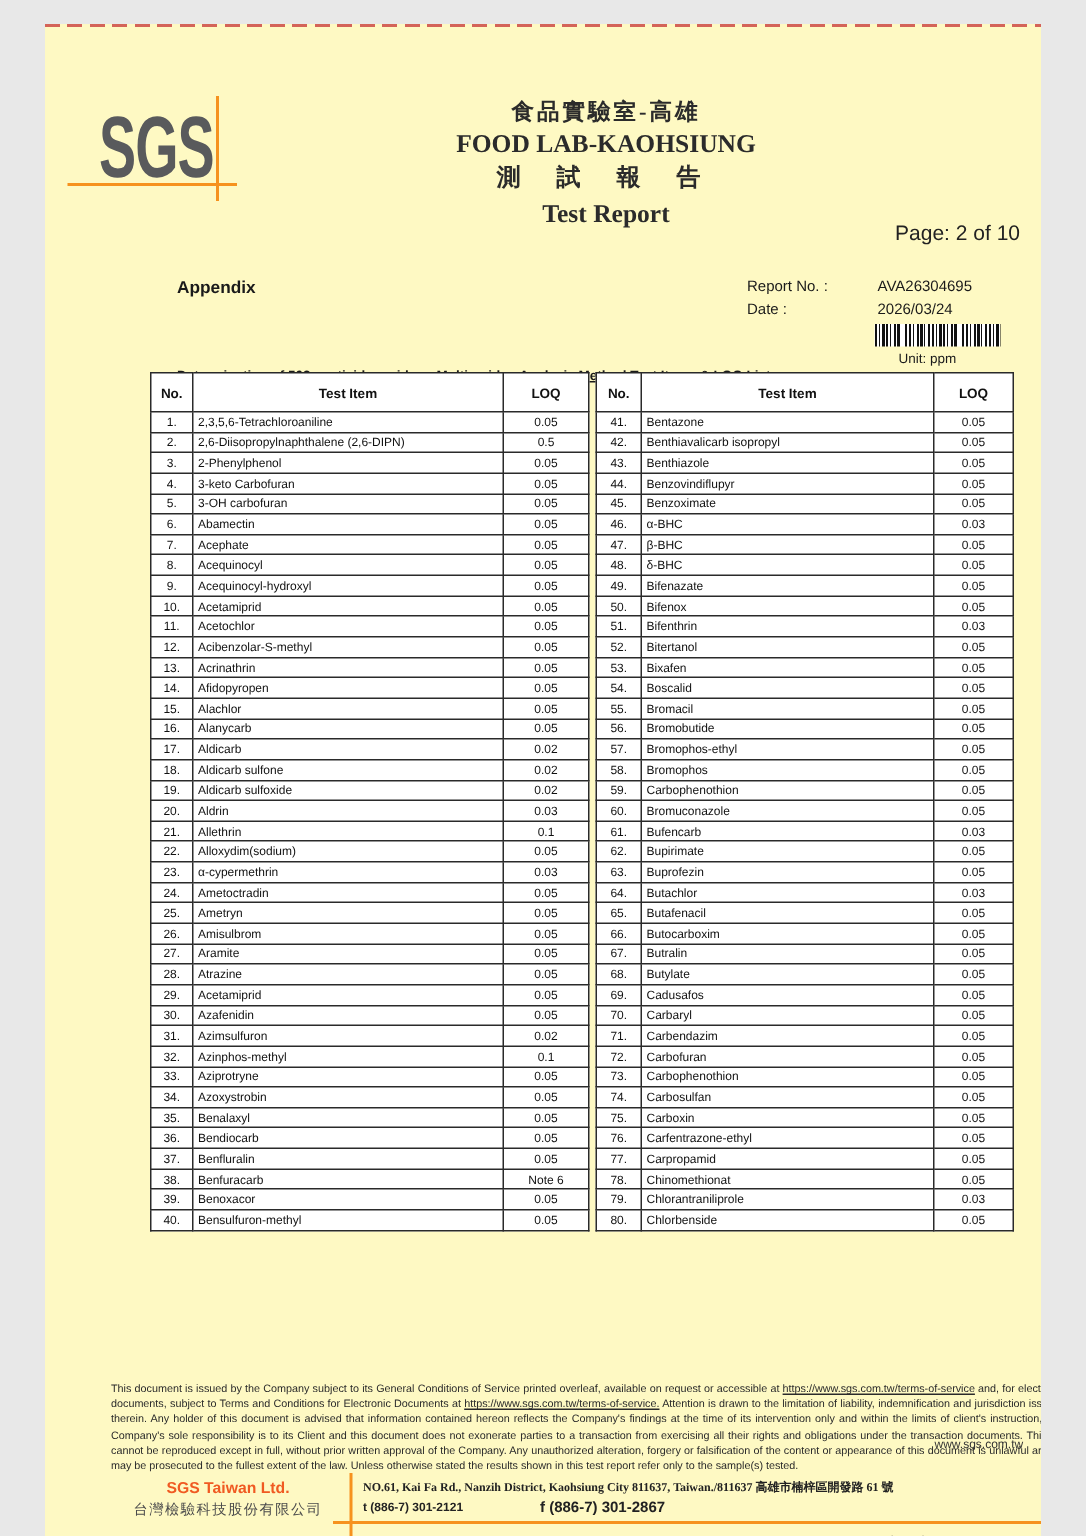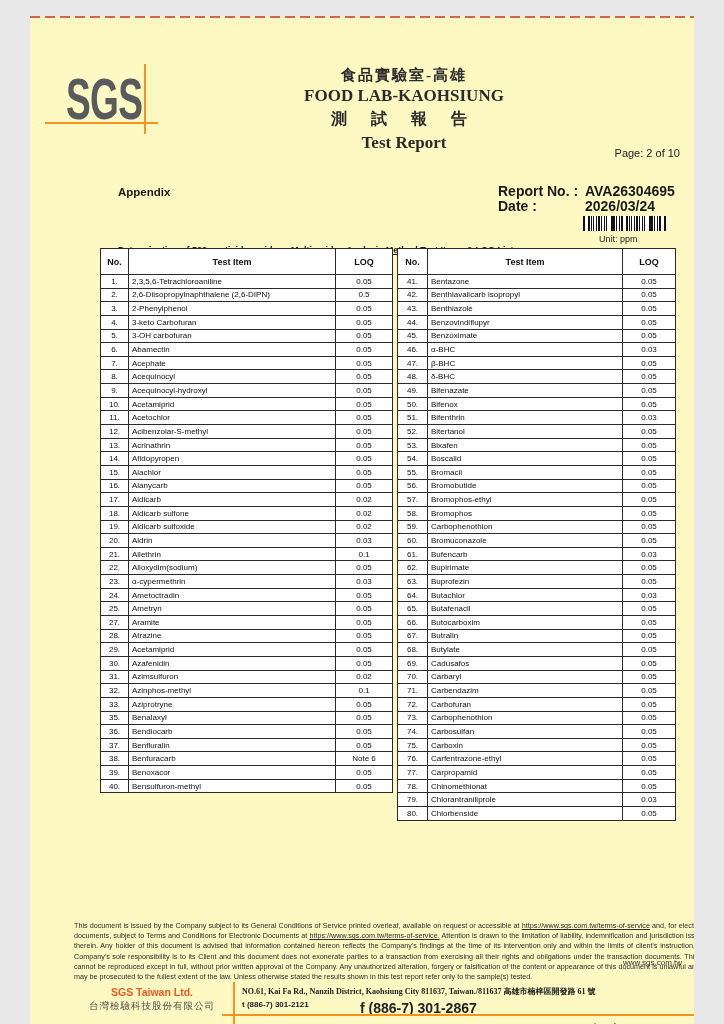--- a/index.html
+++ b/index.html
@@ -21,24 +21,24 @@
   .logo-vline { position:absolute; left:114px; top:48px; width:2px; height:70px; background:#F6921E; }
   .logo-hline { position:absolute; left:15px; top:106px; width:113px; height:2px; background:#F6921E; }
 
   
   .titles { position:absolute; left:104px; top:50px; width:540px; text-align:center;
     font-family:"Liberation Serif", serif; font-weight:bold; color:#2b2b2b; }
   .t-zh1 { font-size:15px; letter-spacing:2px; line-height:18px; }
   .t-en1 { font-size:17px; line-height:24px; }
   .t-zh2 { font-size:16px; letter-spacing:10px; line-height:22px; }
   .t-en2 { font-size:17px; line-height:25px; }
-  .pageno { position:absolute; right:14px; top:131px; font-size:11px; color:#222; }
+  .pageno { position:absolute; right:14px; top:131px; font-size:14px; color:#222; }
 
   .appendix { position:absolute; left:88px; top:170px; font-size:11.5px; font-weight:bold; }
-  .meta { position:absolute; left:468px; top:168px; font-size:14px; font-weight:bold; }
+  .meta { position:absolute; left:468px; top:168px; font-size:10px; font-weight:normal; }
   .meta-row { display:flex; line-height:15px; }
   .meta-label { width:87px; }
   .barcode { position:absolute; left:553px; top:200px; width:84px; height:15px;
     background:repeating-linear-gradient(90deg,#111 0 1.6px,#fff 1.6px 2.8px,#111 2.8px 3.4px,#fff 3.4px 5.3px,#111 5.3px 6.7px,#fff 6.7px 7.6px); }
   .unit { position:absolute; left:569px; top:218px; font-size:9px; }
   .tbl-title { position:absolute; left:88px; top:229px; font-size:9px; font-weight:bold; text-decoration:underline; }
 
   
   .data-table { position:absolute; top:232px; border-collapse:collapse; table-layout:fixed;
     font-size:8px; color:#111; background:#fff; border:1.5px solid #222; }
@@ -56,21 +56,21 @@
   .legal { position:absolute; left:44px; top:905px; width:658px; font-size:7.2px;
     line-height:1.42; text-align:justify; color:#2a2a2a; }
   .legal .link { text-decoration:underline; }
   .f-company { position:absolute; left:52px; top:970px; width:140px; text-align:center; }
   .f-company-en { font-size:10.5px; font-weight:bold; color:#F05A22; }
   .f-company-zh { font-size:9.5px; color:#4c4c4c; letter-spacing:1px; margin-top:2px;
     font-family:"Liberation Serif", serif; }
   .f-vline { position:absolute; left:203px; top:966px; width:2px; height:45px; background:#F6921E; }
   .f-address { position:absolute; left:212px; top:970px; font-size:8px; font-weight:600; color:#222; white-space:nowrap;font-family:Liberation Serif, serif; }
   .f-tel { position:absolute; left:212px; top:984px; font-size:8px; font-weight:600; color:#222; }
-  .f-fax { position:absolute; left:330px; top:984px; font-size:14px; font-weight:600; color:#222; }
+  .f-fax { position:absolute; left:330px; top:984px; font-size:10px; font-weight:600; color:#222; }
   .f-hline { position:absolute; left:192px; top:998px; width:514px; height:2px; background:#F6921E; }
   .f-web { position:absolute; left:545px; top:942px; font-size:8px; color:#333;padding-left:48px; }
   .f-member { position:absolute; left:545px; top:1006px; font-size:8.5px; color:#3a3a3a; }
 </style>
 </head>
 <body>
 
 <div class="page">
 
   <div class="cutline top"></div>
@@ -236,20 +236,25 @@
           <td class="c-no">24.</td>
           <td class="c-item">Ametoctradin</td>
           <td class="c-loq">0.05</td>
         </tr>
         <tr>
           <td class="c-no">25.</td>
           <td class="c-item">Ametryn</td>
           <td class="c-loq">0.05</td>
         </tr>
         <tr>
+          <td class="c-no">26.</td>
+          <td class="c-item">Amisulbrom</td>
+          <td class="c-loq">0.05</td>
+        </tr>
+        <tr>
           <td class="c-no">27.</td>
           <td class="c-item">Aramite</td>
           <td class="c-loq">0.05</td>
         </tr>
         <tr>
           <td class="c-no">28.</td>
           <td class="c-item">Atrazine</td>
           <td class="c-loq">0.05</td>
         </tr>
         <tr>
@@ -268,20 +273,25 @@
           <td class="c-loq">0.02</td>
         </tr>
         <tr>
           <td class="c-no">32.</td>
           <td class="c-item">Azinphos-methyl</td>
           <td class="c-loq">0.1</td>
         </tr>
         <tr>
           <td class="c-no">33.</td>
           <td class="c-item">Aziprotryne</td>
+          <td class="c-loq">0.05</td>
+        </tr>
+        <tr>
+          <td class="c-no">34.</td>
+          <td class="c-item">Azoxystrobin</td>
           <td class="c-loq">0.05</td>
         </tr>
         <tr>
           <td class="c-no">35.</td>
           <td class="c-item">Benalaxyl</td>
           <td class="c-loq">0.05</td>
         </tr>
         <tr>
           <td class="c-no">36.</td>
           <td class="c-item">Bendiocarb</td>

